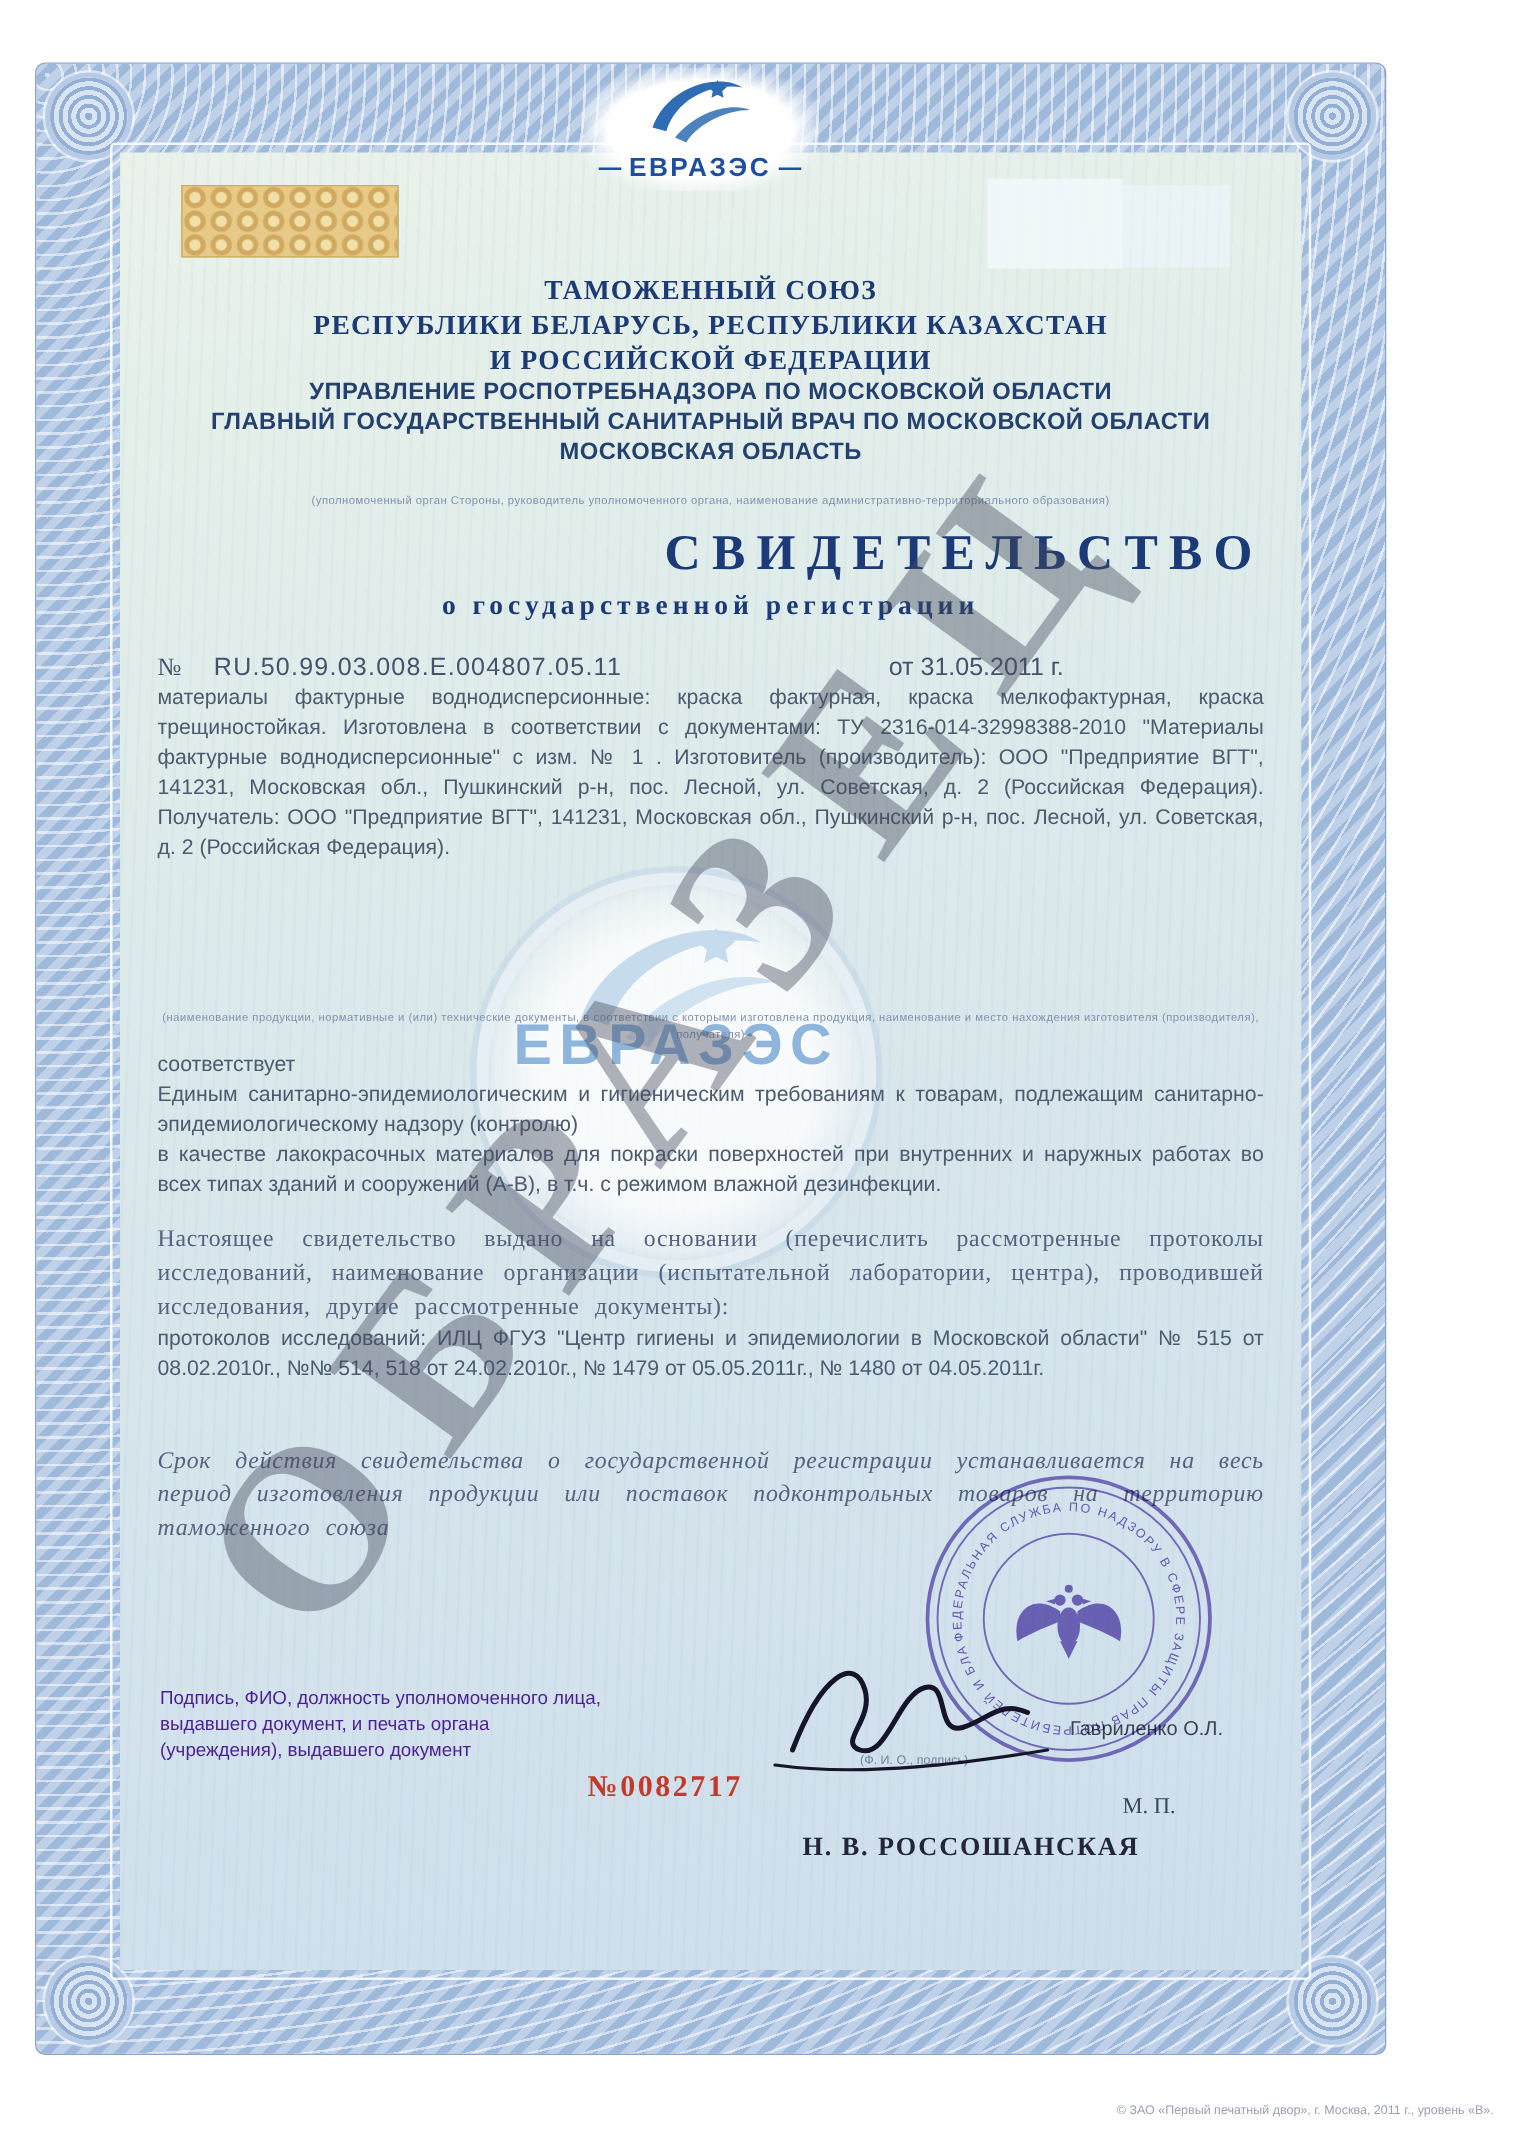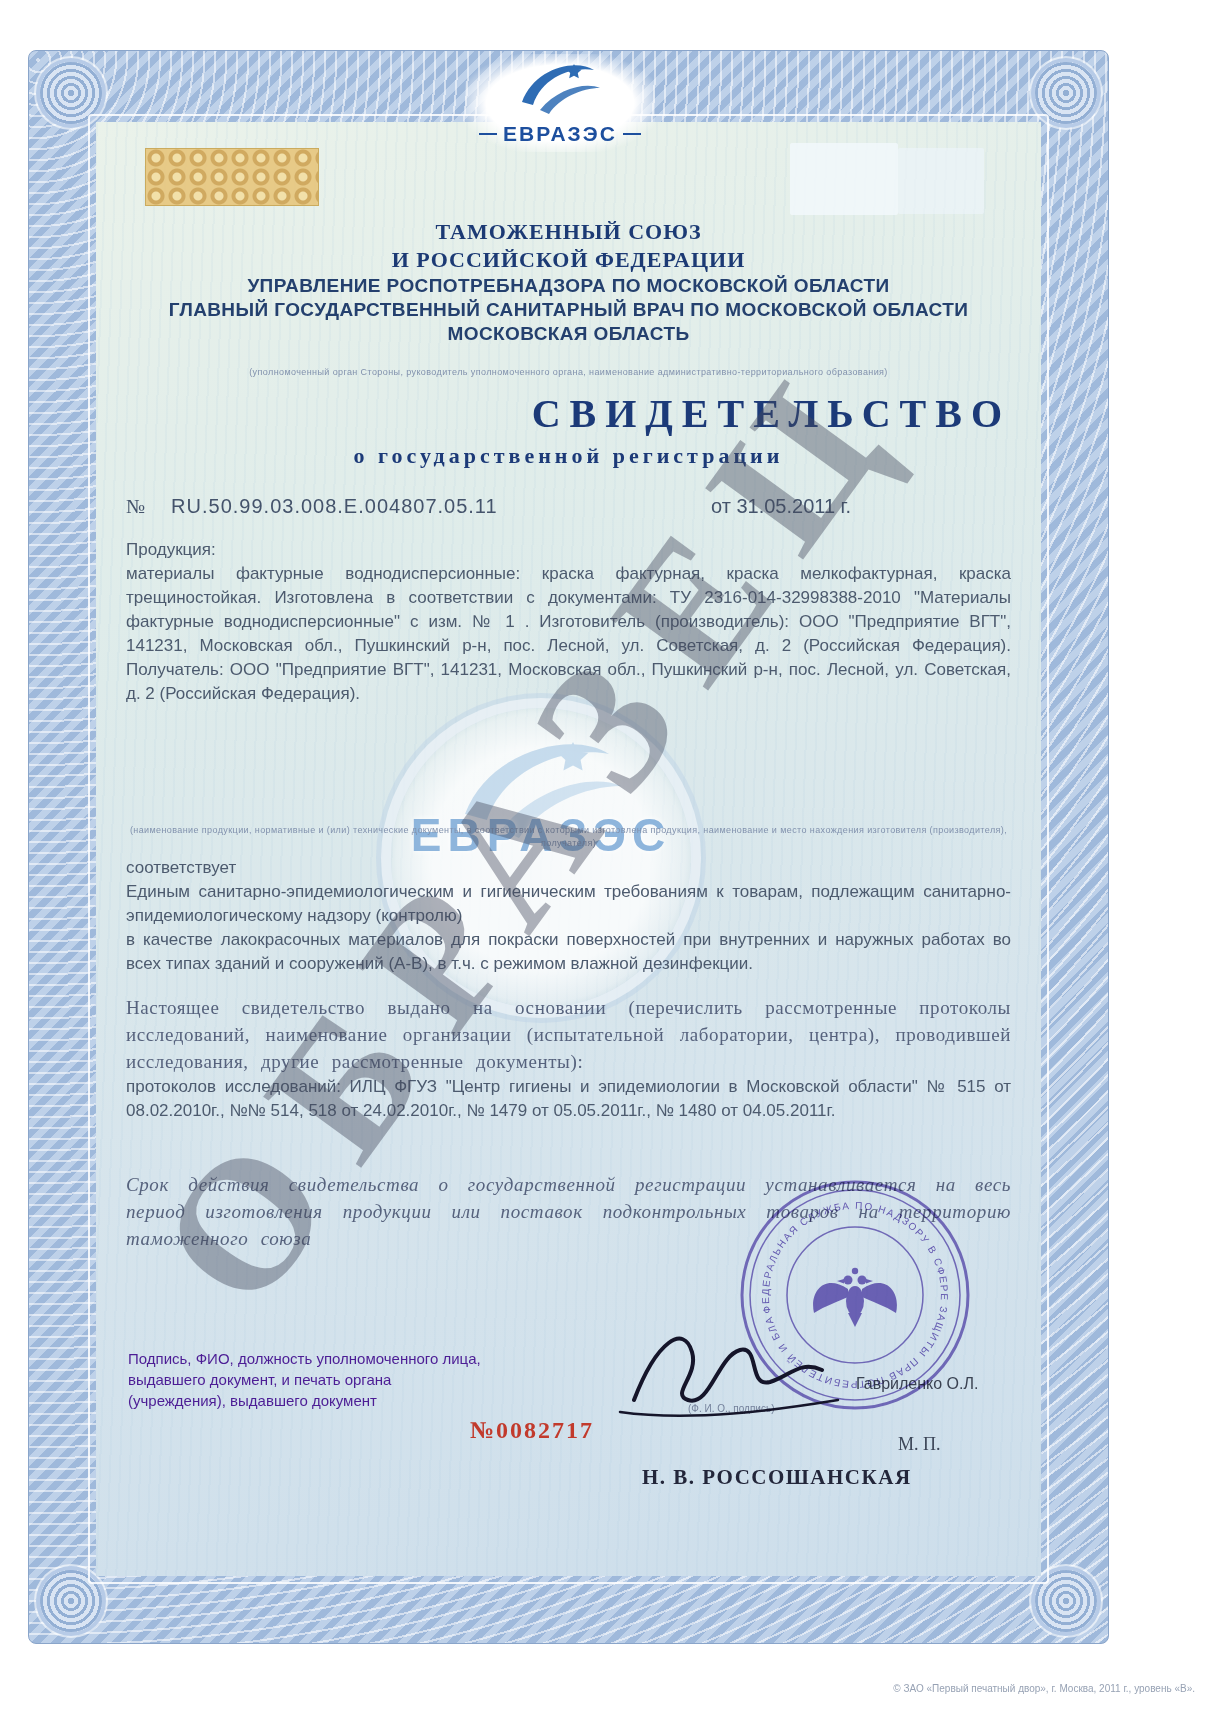--- a/index.html
+++ b/index.html
@@ -146,37 +146,37 @@
           <path d="M26,50 C44,28 72,22 86,28 C68,28 45,38 35,54 Z" opacity=".8"></path>
           <path d="M62,6 l2.4,4.8 5.3,.6 -3.9,3.6 1,5.2 -4.8,-2.5 -4.8,2.5 1,-5.2 -3.9,-3.6 5.3,-.6 z"></path>
         </g>
       </svg>
       <div class="wm-text">ЕВРАЗЭС</div>
     </div>
 
     <div class="content">
       <div class="header">
         <div class="h-big">ТАМОЖЕННЫЙ СОЮЗ</div>
+        <div class="h-big">РЕСПУБЛИКИ БЕЛАРУСЬ, РЕСПУБЛИКИ КАЗАХСТАН</div>
         <div class="h-big">И РОССИЙСКОЙ ФЕДЕРАЦИИ</div>
         <div class="h-small">УПРАВЛЕНИЕ РОСПОТРЕБНАДЗОРА ПО МОСКОВСКОЙ ОБЛАСТИ</div>
         <div class="h-small">ГЛАВНЫЙ ГОСУДАРСТВЕННЫЙ САНИТАРНЫЙ ВРАЧ ПО МОСКОВСКОЙ ОБЛАСТИ</div>
         <div class="h-small">МОСКОВСКАЯ ОБЛАСТЬ</div>
       </div>
       <div class="caption hdr">(уполномоченный орган Стороны, руководитель уполномоченного органа, наименование административно-территориального образования)</div>
 
       <div class="title">СВИДЕТЕЛЬСТВО</div>
       <div class="subtitle">о государственной регистрации</div>
 
       <div class="number-row">
         <span class="no-label">№</span>
         <span class="no-value">RU.50.99.03.008.Е.004807.05.11</span>
         <span class="no-date">от  31.05.2011 г.</span>
       </div>
 
-      <div class="plabel">Продукция:</div>
       <div class="ptext">материалы фактурные воднодисперсионные: краска фактурная, краска мелкофактурная, краска трещиностойкая. Изготовлена в соответствии с документами: ТУ 2316-014-32998388-2010 "Материалы фактурные воднодисперсионные" с изм. № 1 . Изготовитель (производитель): ООО "Предприятие ВГТ", 141231, Московская обл., Пушкинский р-н, пос. Лесной, ул. Советская, д. 2 (Российская Федерация).  Получатель: ООО "Предприятие ВГТ", 141231, Московская обл., Пушкинский р-н, пос. Лесной, ул. Советская, д. 2 (Российская Федерация).</div>
 
       <div class="caption mid">(наименование продукции, нормативные и (или) технические документы, в соответствии с которыми изготовлена продукция, наименование и место нахождения изготовителя (производителя), получателя)</div>
 
       <div class="plabel" style="margin-top:6px">соответствует</div>
       <div class="ptext">Единым санитарно-эпидемиологическим и гигиеническим требованиям к товарам, подлежащим санитарно-эпидемиологическому надзору (контролю)</div>
 
       <div class="subpar">в качестве лакокрасочных материалов для покраски поверхностей при внутренних и наружных работах во всех типах зданий и сооружений (А-В), в т.ч. с режимом влажной дезинфекции.</div>
 
       <div class="serifpar" style="margin-top:18px">Настоящее свидетельство выдано на основании (перечислить рассмотренные протоколы исследований, наименование организации (испытательной лаборатории, центра), проводившей исследования, другие рассмотренные документы):</div>

